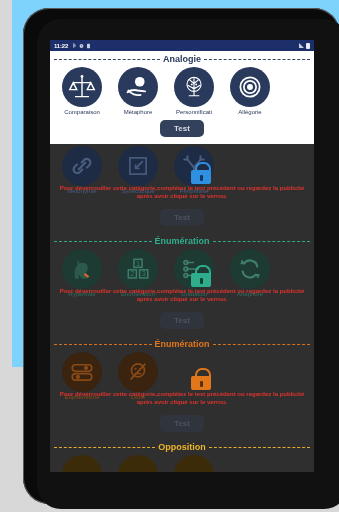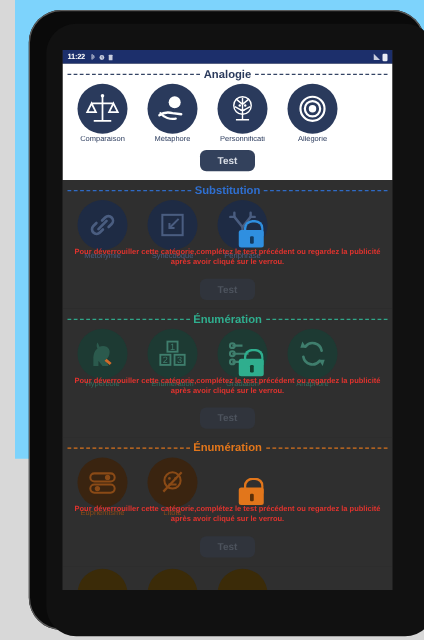--- a/index.html
+++ b/index.html
@@ -147,25 +147,20 @@
           </div>
           <div class="cat-label" style="color:#2a3a5c">Allégorie</div>
         </div>
       </div>
       <div class="testwrap">
         <button class="testbtn">Test</button>
       </div>
     </div>
 
     <div class="section sec-locked">
-      <div class="hdr" style="color:#2f6fd0">
-        <span class="dash"></span>
-        <span class="title">Substitution</span>
-        <span class="dash"></span>
-      </div>
       <div class="sec-body">
         <div class="icon-row">
           <div class="cat">
             <div class="circle" style="background:#1e2b44">
               <svg width="26" height="26" viewBox="0 0 32 32">
                   <g stroke="#4a5d80" stroke-width="2.6" fill="none" stroke-linecap="round">
                     <path d="M12 20l8-8"></path>
                     <path d="M10 14l-3 3a4.5 4.5 0 006.4 6.4l3-3"></path>
                     <path d="M22 18l3-3a4.5 4.5 0 00-6.4-6.4l-3 3"></path>
                   </g>
@@ -323,20 +318,25 @@
           <span class="kh" style="background:#5a2f08"></span>
         </div>
         <div class="warn" style="top:41px">Pour déverrouiller cette catégorie,complétez le test précédent ou regardez la publicité après avoir cliqué sur le verrou.</div>
       </div>
       <div class="testwrap" style="padding-top:14px">
         <button class="testbtn dim">Test</button>
       </div>
     </div>
 
     <div class="section sec-locked">
+      <div class="hdr" style="color:#f0b429">
+        <span class="dash"></span>
+        <span class="title">Opposition</span>
+        <span class="dash"></span>
+      </div>
       <div class="sec-body">
         <div class="icon-row">
           <div class="cat">
             <div class="circle" style="background:#3b2b08">
               
             </div>
 
           </div>
           <div class="cat">
             <div class="circle" style="background:#3b2b08">

